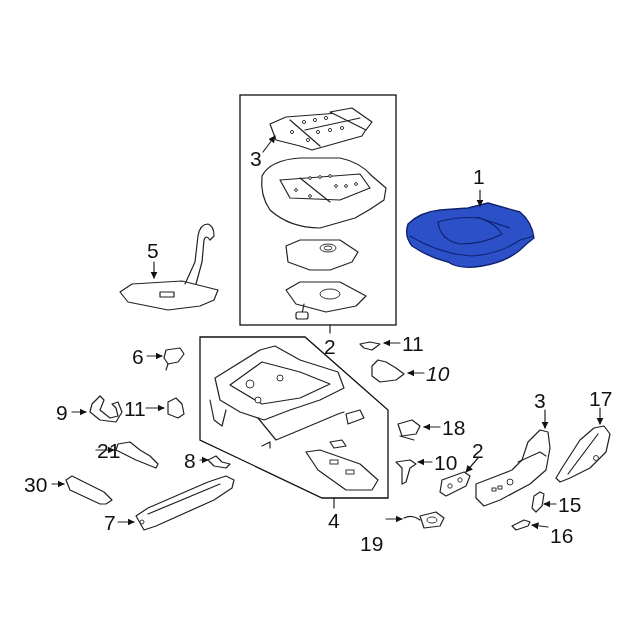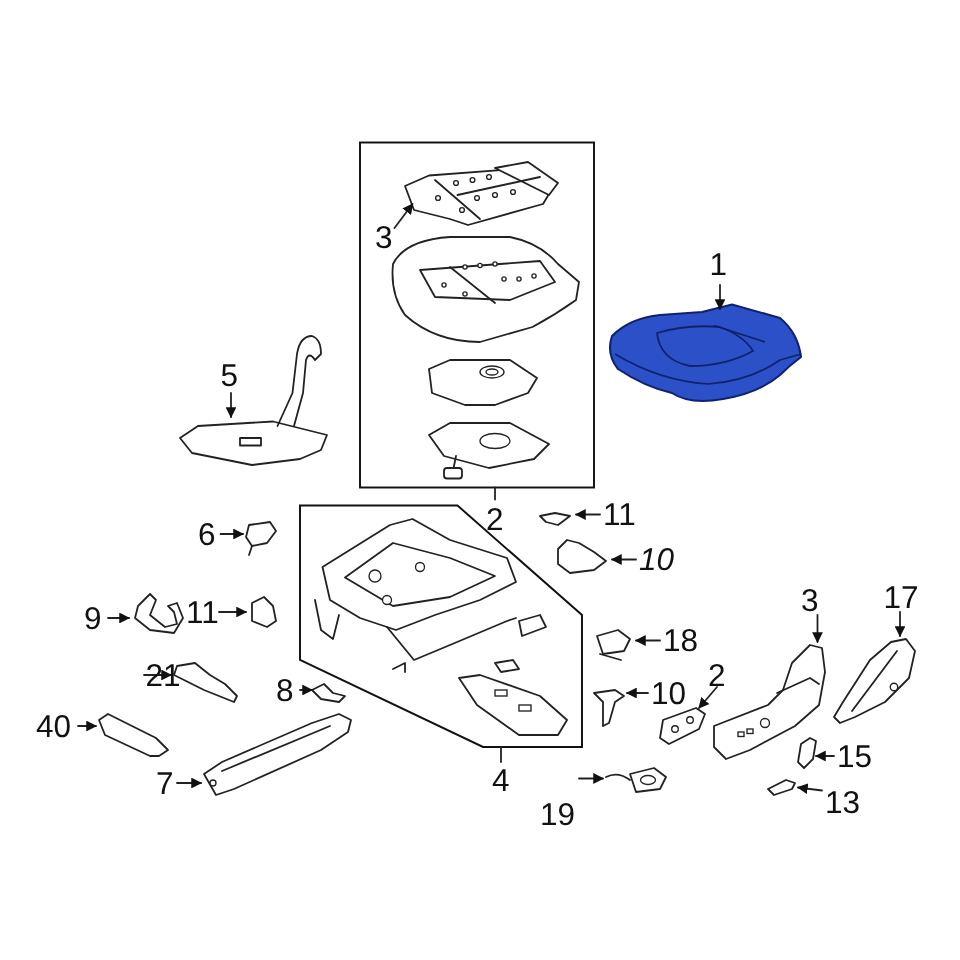--- a/index.html
+++ b/index.html
@@ -218,18 +218,18 @@
 <span class="callout" style="left:104px;top:512px;">7</span>
 <span class="callout" style="left:184px;top:450px;">8</span>
 <span class="callout" style="left:56px;top:402px;">9</span>
 <span class="callout" style="left:426px;top:363px;font-style:italic;">10</span>
 <span class="callout" style="left:402px;top:333px;">11</span>
 <span class="callout" style="left:124px;top:398px;">11</span>
 <span class="callout" style="left:534px;top:390px;">3</span>
 <span class="callout" style="left:434px;top:452px;">10</span>
 <span class="callout" style="left:472px;top:440px;">2</span>
 <span class="callout" style="left:558px;top:494px;">15</span>
-<span class="callout" style="left:550px;top:525px;">13</span>
+<span class="callout" style="left:550px;top:525px;">16</span>
 <span class="callout" style="left:589px;top:388px;">17</span>
 <span class="callout" style="left:442px;top:417px;text-align:center;">18</span>
 <span class="callout" style="left:360px;top:509px;margin-top:24px;">19</span>
-<span class="callout" style="left:24px;top:474px;">40</span>
+<span class="callout" style="left:24px;top:474px;">30</span>
 <span class="callout" style="left:70px;top:440px;margin-left:27px;">21</span>
 
 </body></html>

